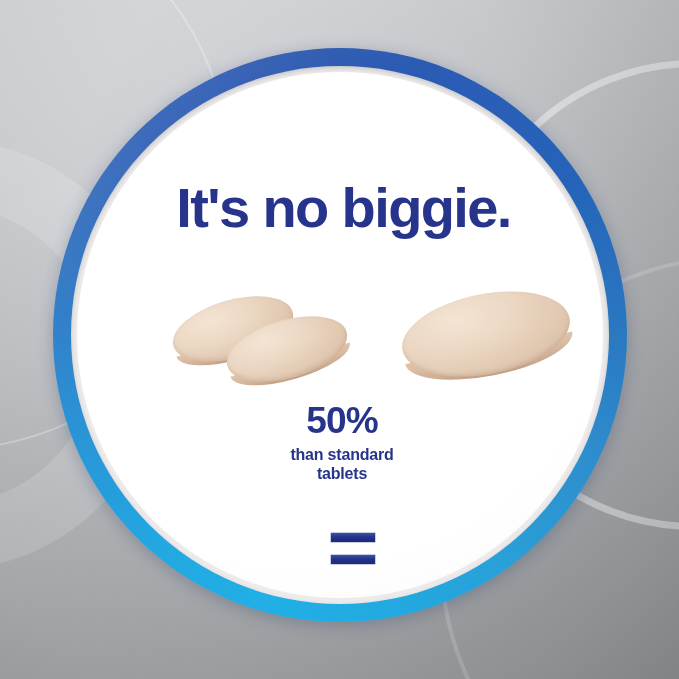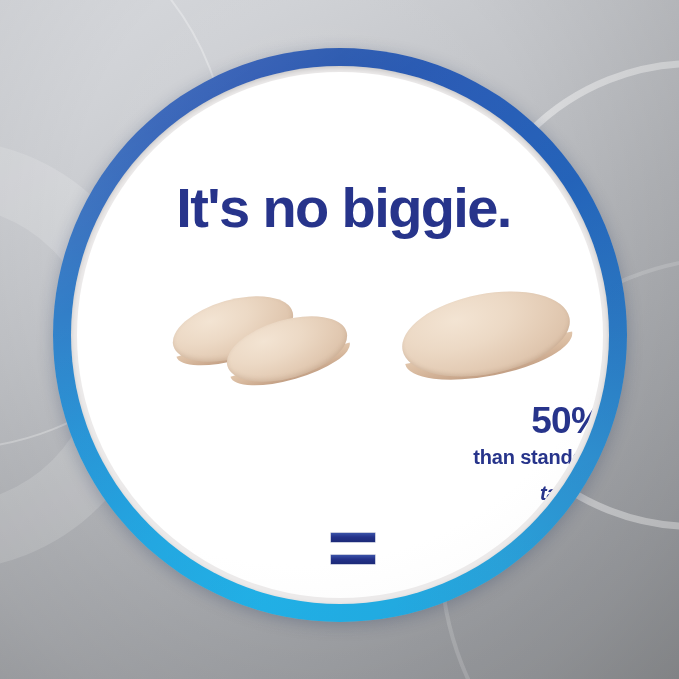--- a/index.html
+++ b/index.html
@@ -228,34 +228,34 @@
   }
   .equals .bar.b1 { top: 0; }
   .equals .bar.b2 { top: 22px; }
 
   
   .claims {
     position: absolute;
     top: 330px; left: 0; right: 0;
     display: flex;
   }
-  .claim { flex: 1 1 50%; text-align: right; color: #27348b; }
+  .claim { flex: 1 1 50%; text-align: center; color: #27348b; }
   .claim-left  { padding-left: 4px; }
   .claim-right { padding-left: 8px; }
 
   .claim-big {
     font-size: 37px;
     font-weight: 700;
     line-height: 1.04;
     letter-spacing: -0.8px;
     white-space: nowrap;
   }
   .claim-small {
     margin-top: 6px;
-    font-size: 20px;
+    font-size: 16px;
     font-weight: 700;
     line-height: 1.14;
     letter-spacing: -0.2px;
   }
 </style>
 </head>
 <body>
 
 <div class="stage">
 
@@ -301,21 +301,21 @@
             </div>
           </div>
 
         </div>
 
         <div class="claims">
 
           <div class="claim claim-left">
             <div class="claim-big">50%</div>
             <div class="claim-small">than standard</div>
-            <div class="claim-small" style="margin-top:13px;font-style:italic;">tablets</div>
+            <div class="claim-small" style="margin-top:0;">tablets</div>
           </div>
 
 
         </div>
 
       </div>
     </div>
   </div>
 
 </div>

